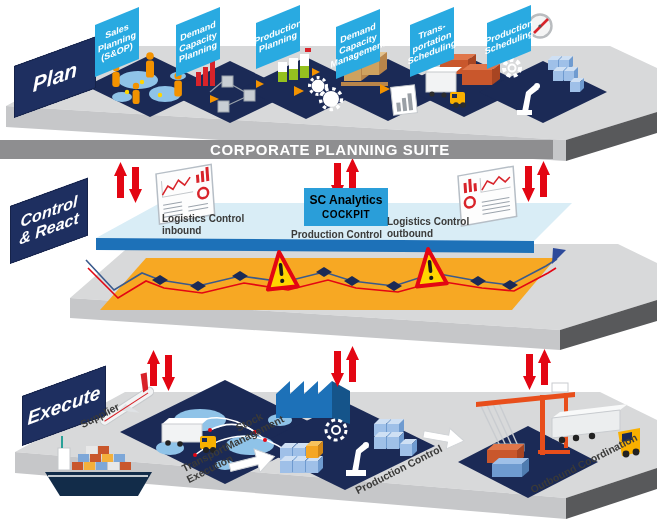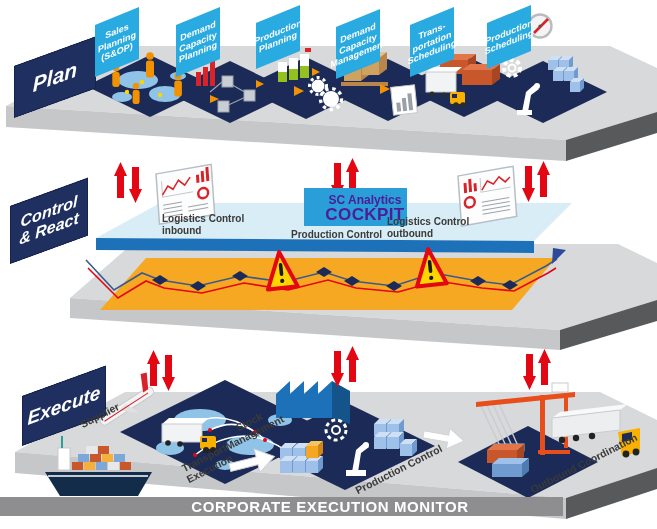--- a/index.html
+++ b/index.html
@@ -20,23 +20,23 @@
   .flag .txt{white-space:pre-line;line-height:1.05;}
 
   
   .sign{position:absolute;width:44px;background:#29aae1;color:#fff;
         display:flex;align-items:center;justify-content:center;text-align:center;
         font-weight:bold;font-size:9px;line-height:10.5px;white-space:pre-line;
         transform:skewY(-22deg);}
 
   
   .cockpit{position:absolute;left:304px;top:188px;width:84px;height:38px;background:#2a9ed9;
-           color:#4c1d95;display:flex;flex-direction:column;align-items:center;justify-content:center;padding-left:19px;}
+           color:#000000;display:flex;flex-direction:column;align-items:center;justify-content:center;}
   .cockpit .l1{font-weight:bold;font-size:12px;line-height:14px;}
-  .cockpit .l2{font-weight:bold;font-size:17px;line-height:15px;letter-spacing:.4px;text-align:right;}
+  .cockpit .l2{font-weight:bold;font-size:10px;line-height:15px;letter-spacing:.4px;text-align:right;}
 
   
   .clabel{position:absolute;width:120px;color:#3a3a39;font-weight:bold;font-size:10px;
           line-height:11.5px;white-space:pre-line;}
 
   
   .elabel{position:absolute;color:#3a3a39;font-weight:bold;font-size:10.5px;line-height:11.5px;
           text-align:center;white-space:pre-line;transform:rotate(-27deg);}
 </style>
 </head>
@@ -463,22 +463,22 @@
     <g>
       <use href="#pairA" transform="translate(114,162)"></use>
       <use href="#pairB" transform="translate(331,158)"></use>
       <use href="#pairB" transform="translate(522,161)"></use>
       <use href="#pairA" transform="translate(147,350)"></use>
       <use href="#pairB" transform="translate(331,346)"></use>
       <use href="#pairB" transform="translate(523,349)"></use>
     </g>
   </svg>
 
-  <div class="bar" style="top:497px;width:563px">
-    <span>CORPORATE EXECUTION MONITOR</span>
+  <div class="bar" style="top:140px;width:553px">
+    <span>CORPORATE PLANNING SUITE</span>
   </div>
 
   <div class="flag" style="left:14px;top:66px;width:82px;height:52px;font-size:21px">
     <span class="txt">Plan</span>
   </div>
   <div class="flag" style="left:10px;top:206px;width:78px;height:58px;font-size:16px">
     <span class="txt">Control
 &amp; React</span>
   </div>
   <div class="flag" style="left:22px;top:396px;width:84px;height:50px;font-size:19px">

